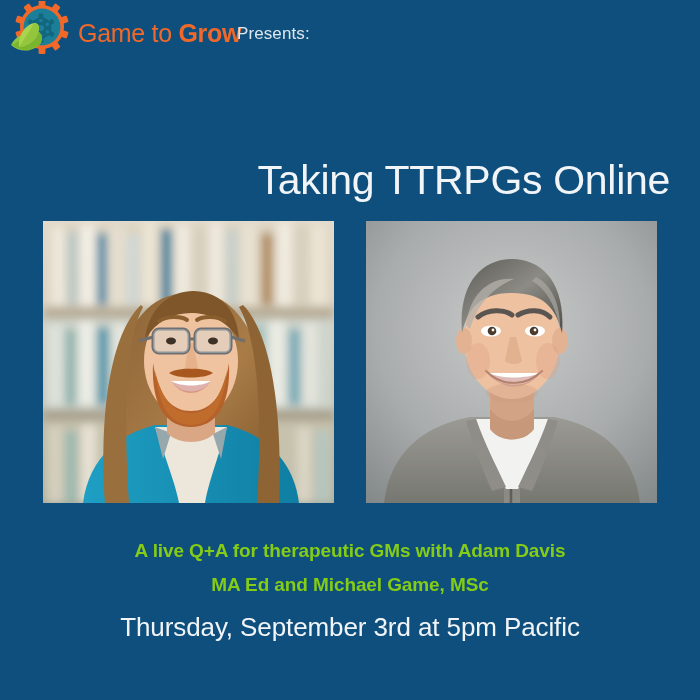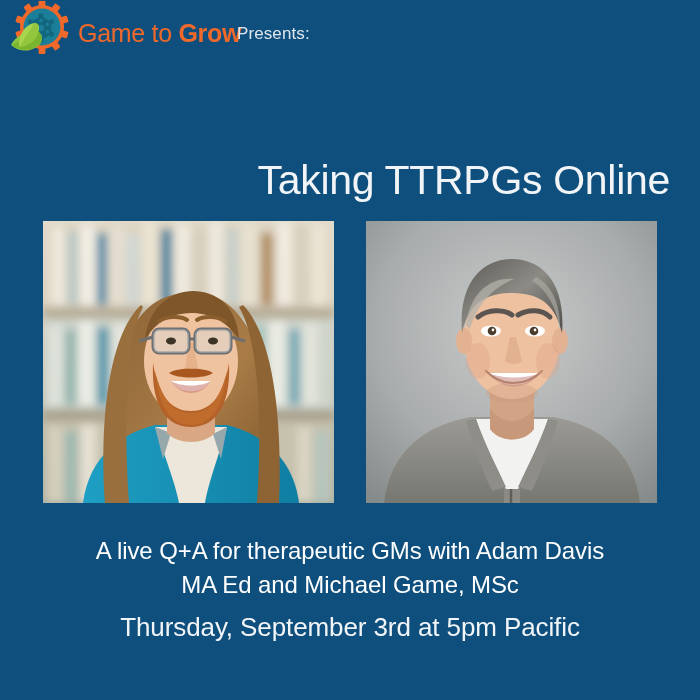--- a/index.html
+++ b/index.html
@@ -114,24 +114,24 @@
 
   
   .footer-block {
     position: absolute;
     left: 0px;
     top: 534px;
     width: 700px;
     text-align: center;
   }
   .blurb {
-    font-size: 24px;
+    font-size: 19px;
     line-height: 34px;
-    font-weight: 400;
-    color: #ffffff;
+    font-weight: 700;
+    color: #84cc16;
     letter-spacing: -0.1px;
     padding: 0 18px;
   }
   .datetime {
     margin-top: 8px;
     font-size: 26px;
     line-height: 34px;
     font-weight: 400;
     color: #f2f5f8;
     letter-spacing: -0.1px;

